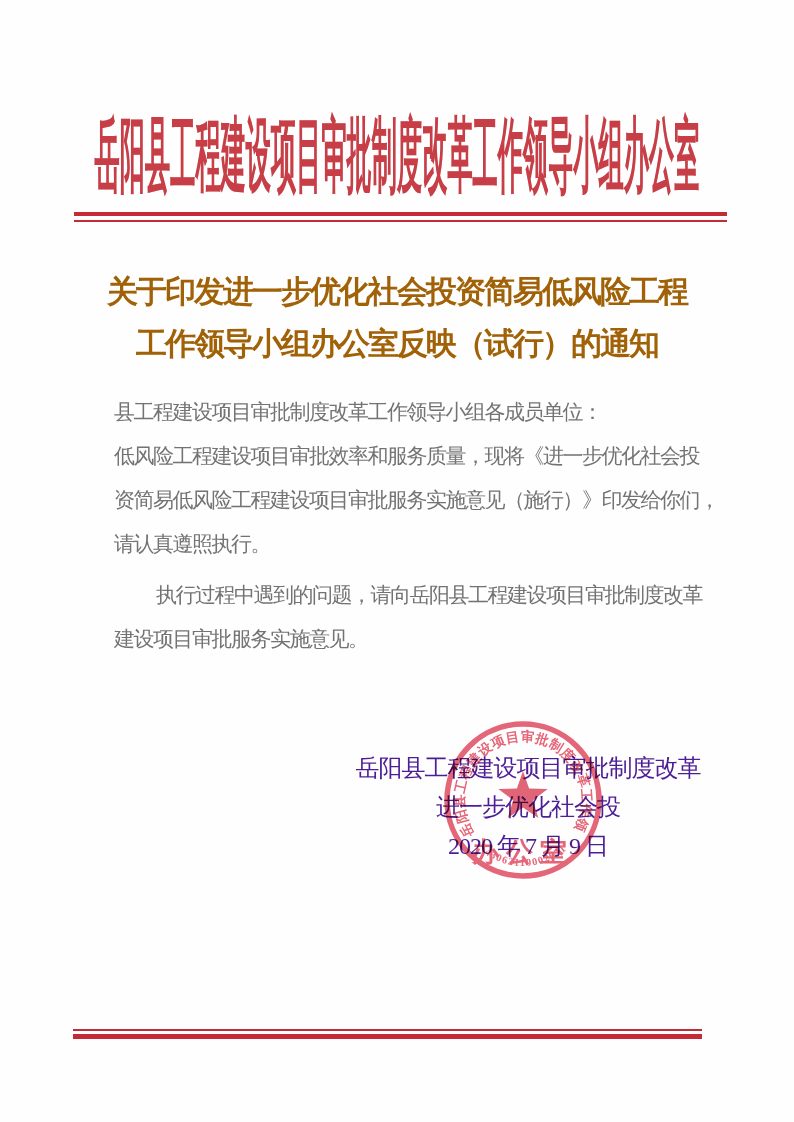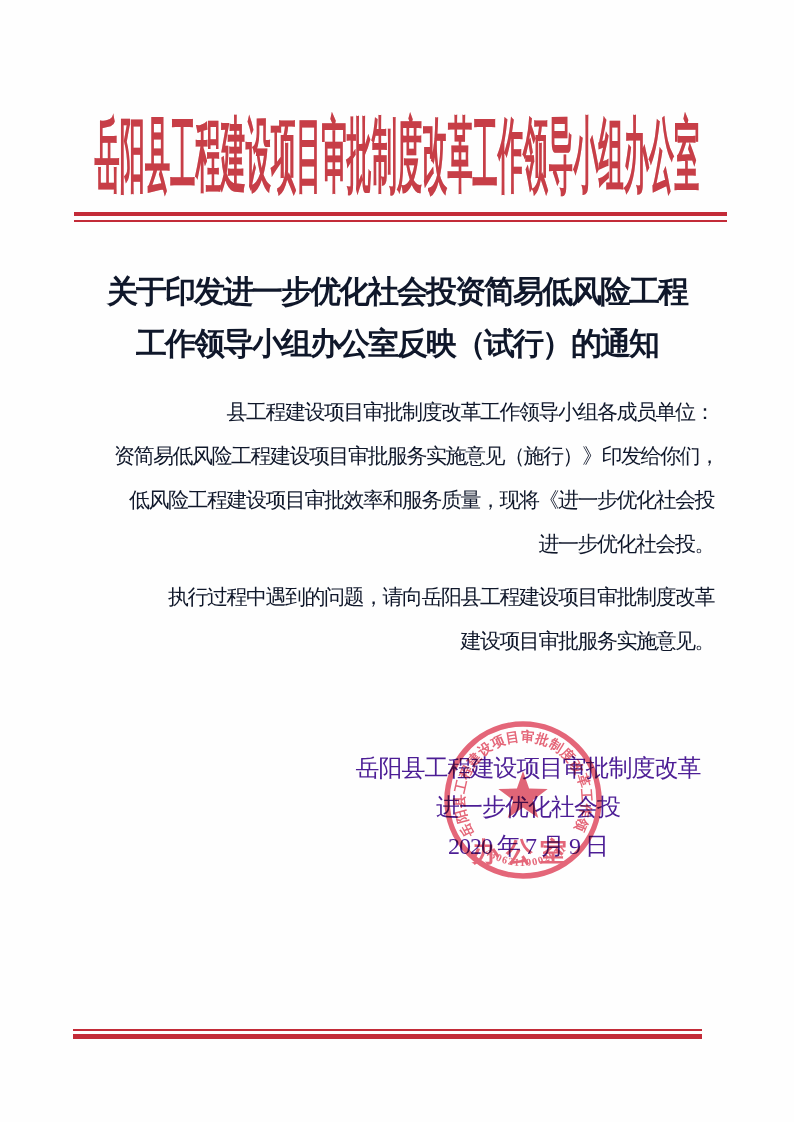--- a/index.html
+++ b/index.html
@@ -34,35 +34,34 @@
   .sep { position: absolute; background: #c32b38; }
   .sep-top-thick  { left: 74px;  top: 212px;  width: 653px; height: 4px; }
   .sep-top-thin   { left: 74px;  top: 220px;  width: 653px; height: 2px; }
   .sep-bot-thin   { left: 73px;  top: 1029px; width: 629px; height: 2px; }
   .sep-bot-thick  { left: 73px;  top: 1034px; width: 629px; height: 5px; }
 
   
   .doc-title {
     position: absolute; top: 266px; left: 0; right: 0;
     text-align: center;
-    font-weight: bold; color: #0f172a;
+    font-weight: bold; color: #a16207;
     font-size: 31px; line-height: 52px; letter-spacing: -2px;
   }
 
   
   .body-text {
     position: absolute; left: 114px; top: 390px; width: 600px;
     font-size: 21px; line-height: 44px; letter-spacing: -1.5px;
-    color: #0f172a;
+    color: #737373;
     white-space: nowrap;
-    text-align: right;
   }
   .body-text .line { height: 44px; }
   .body-text .indent { padding-left: 42px; }
-  .para2 { margin-top: 9px; }
+  .para2 { margin-top: 9px; font-family: Liberation Mono, monospace; }
 
   
   .signature {
     position: absolute; left: 338px; top: 749px; width: 380px;
     text-align: center;
     font-size: 24px; line-height: 39px; letter-spacing: -1px;
     color: #4c1d95;
     white-space: nowrap;
   }
 
@@ -92,23 +91,23 @@
   <div class="sep sep-top-thin"></div>
 
   <div class="doc-title">
     <div>关于印发进一步优化社会投资简易低风险工程</div>
     <div>工作领导小组办公室反映（试行）的通知</div>
   </div>
 
   <div class="body-text">
     <div class="line">县工程建设项目审批制度改革工作领导小组各成员单位：</div>
     <div class="para1">
+      <div class="line">低风险工程建设项目审批效率和服务质量，现将《进一步优化社会投</div>
       <div class="line">资简易低风险工程建设项目审批服务实施意见（施行）》印发给你们，</div>
-      <div class="line">低风险工程建设项目审批效率和服务质量，现将《进一步优化社会投</div>
-      <div class="line">进一步优化社会投。</div>
+      <div class="line">请认真遵照执行。</div>
     </div>
     <div class="para2">
       <div class="line indent">执行过程中遇到的问题，请向岳阳县工程建设项目审批制度改革</div>
       <div class="line">建设项目审批服务实施意见。</div>
     </div>
   </div>
 
   <div class="signature">
     <div>岳阳县工程建设项目审批制度改革</div>
     <div>进一步优化社会投</div>

